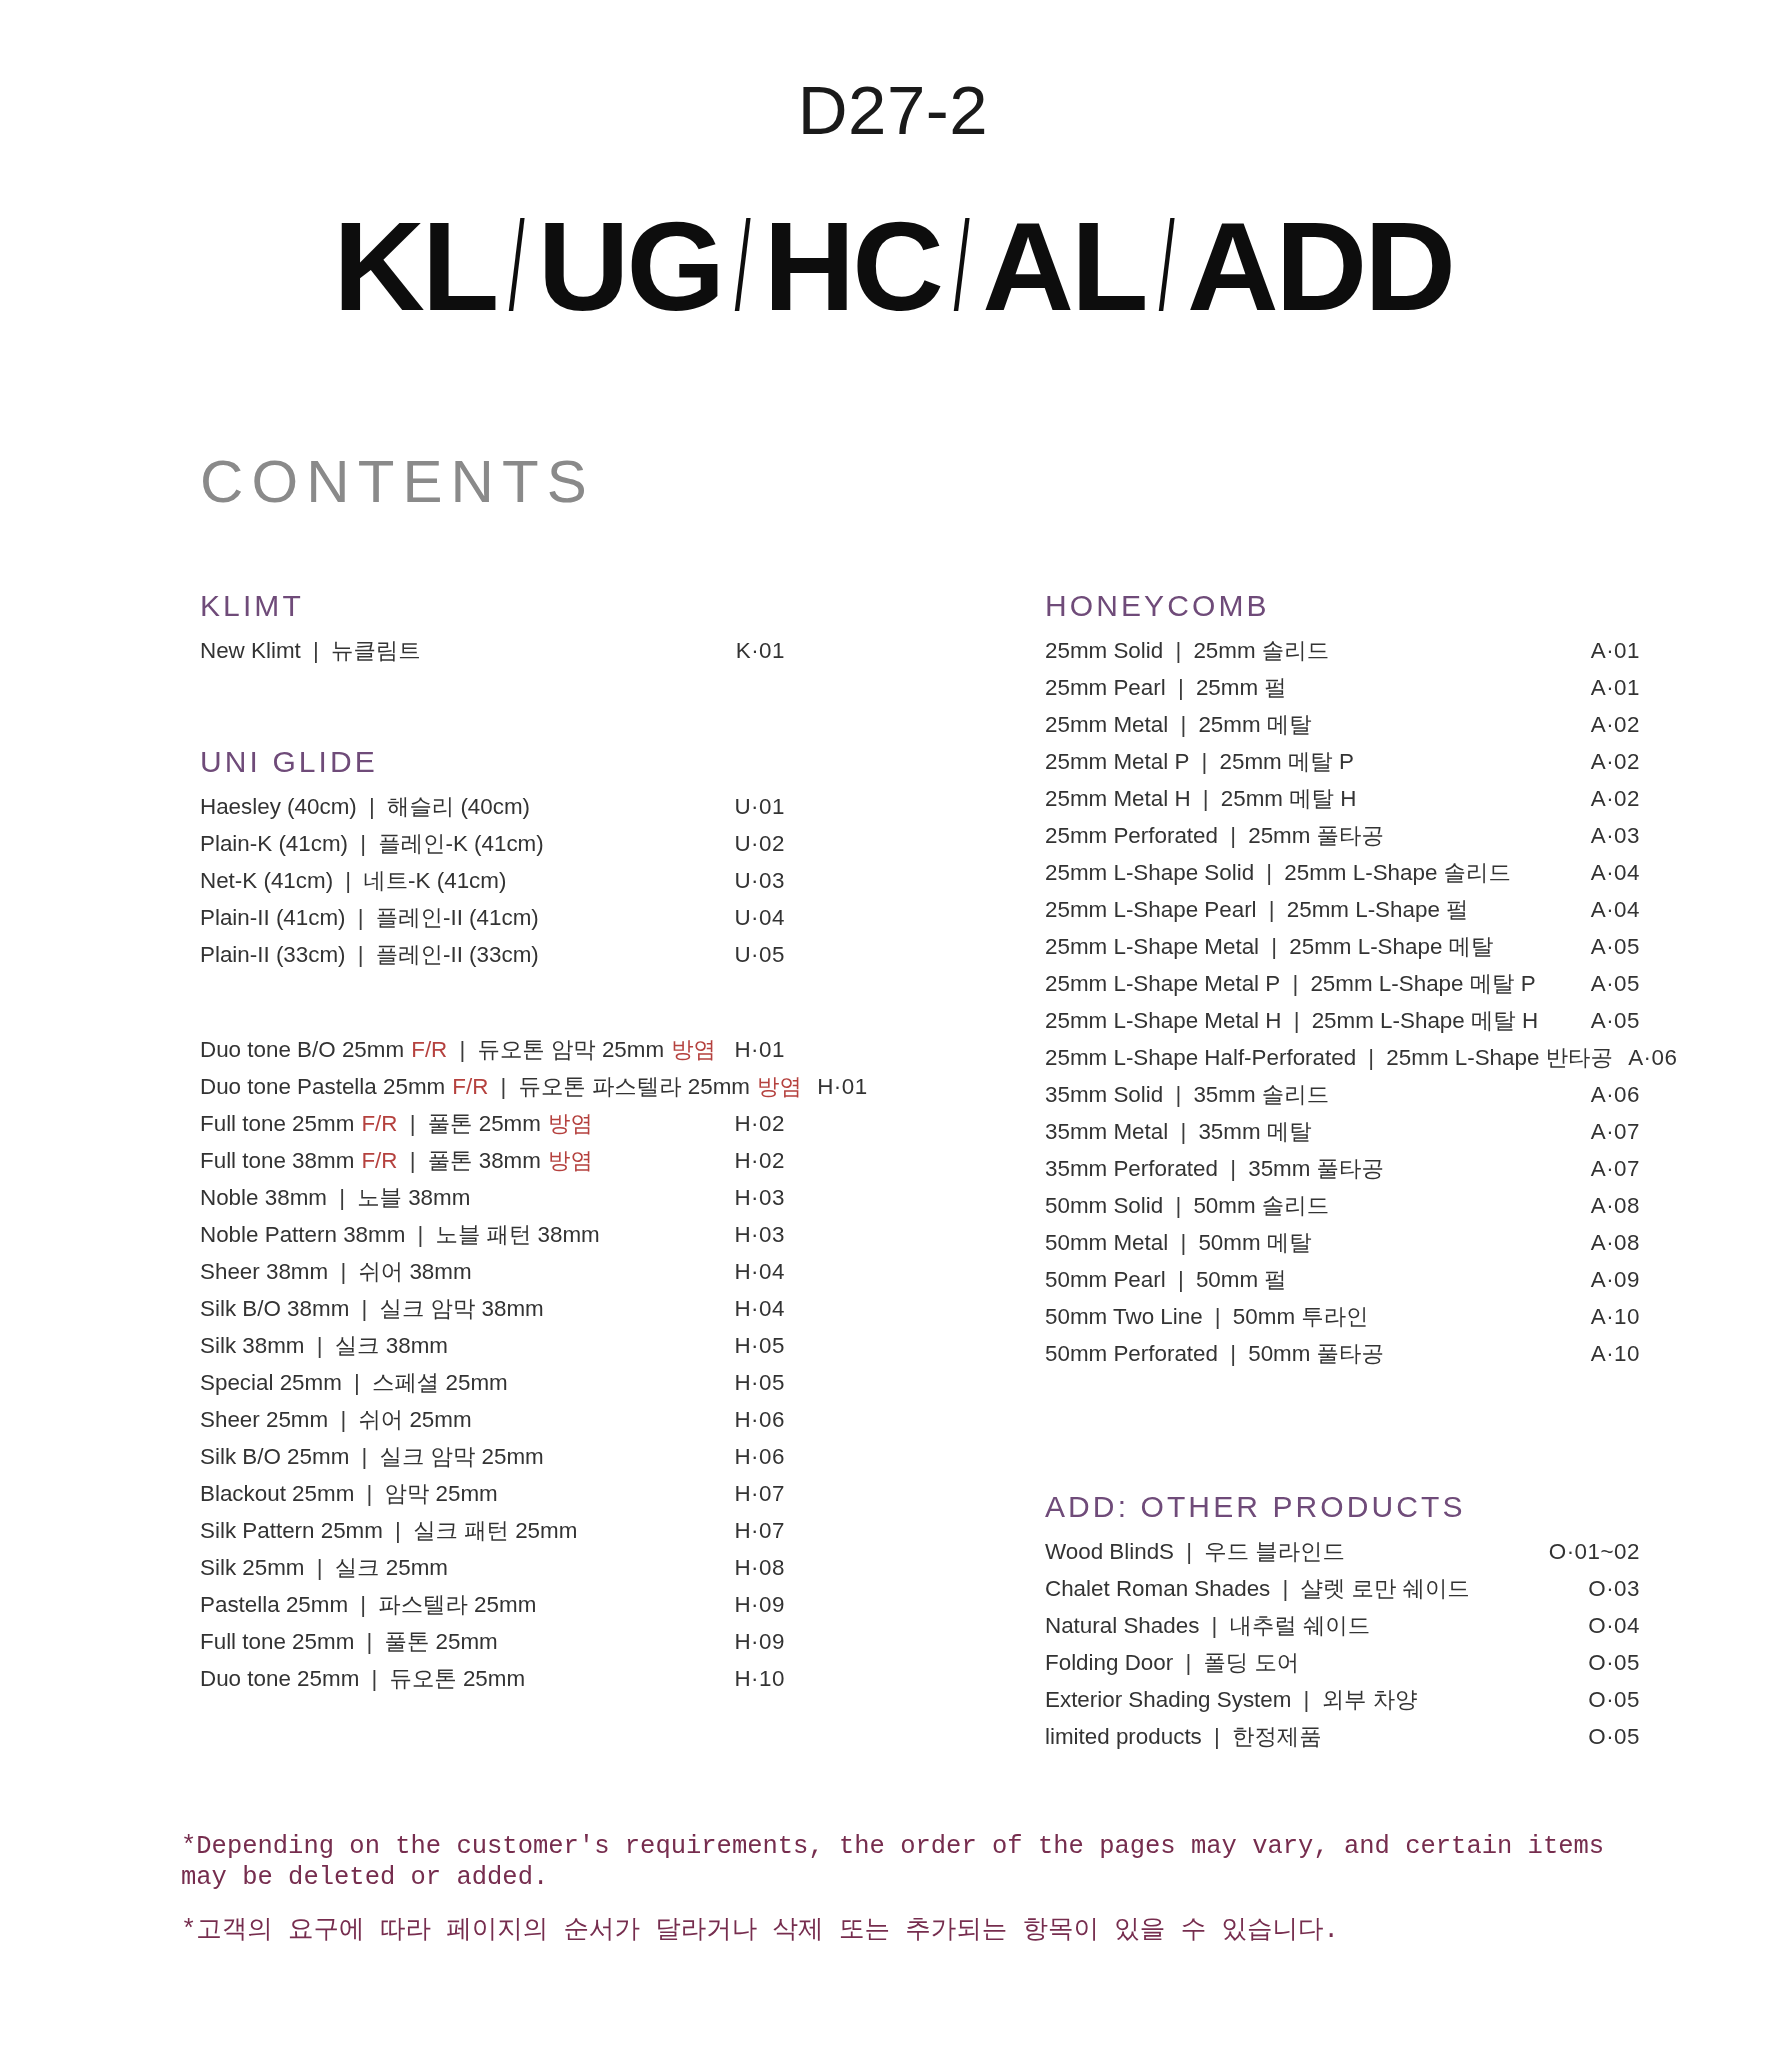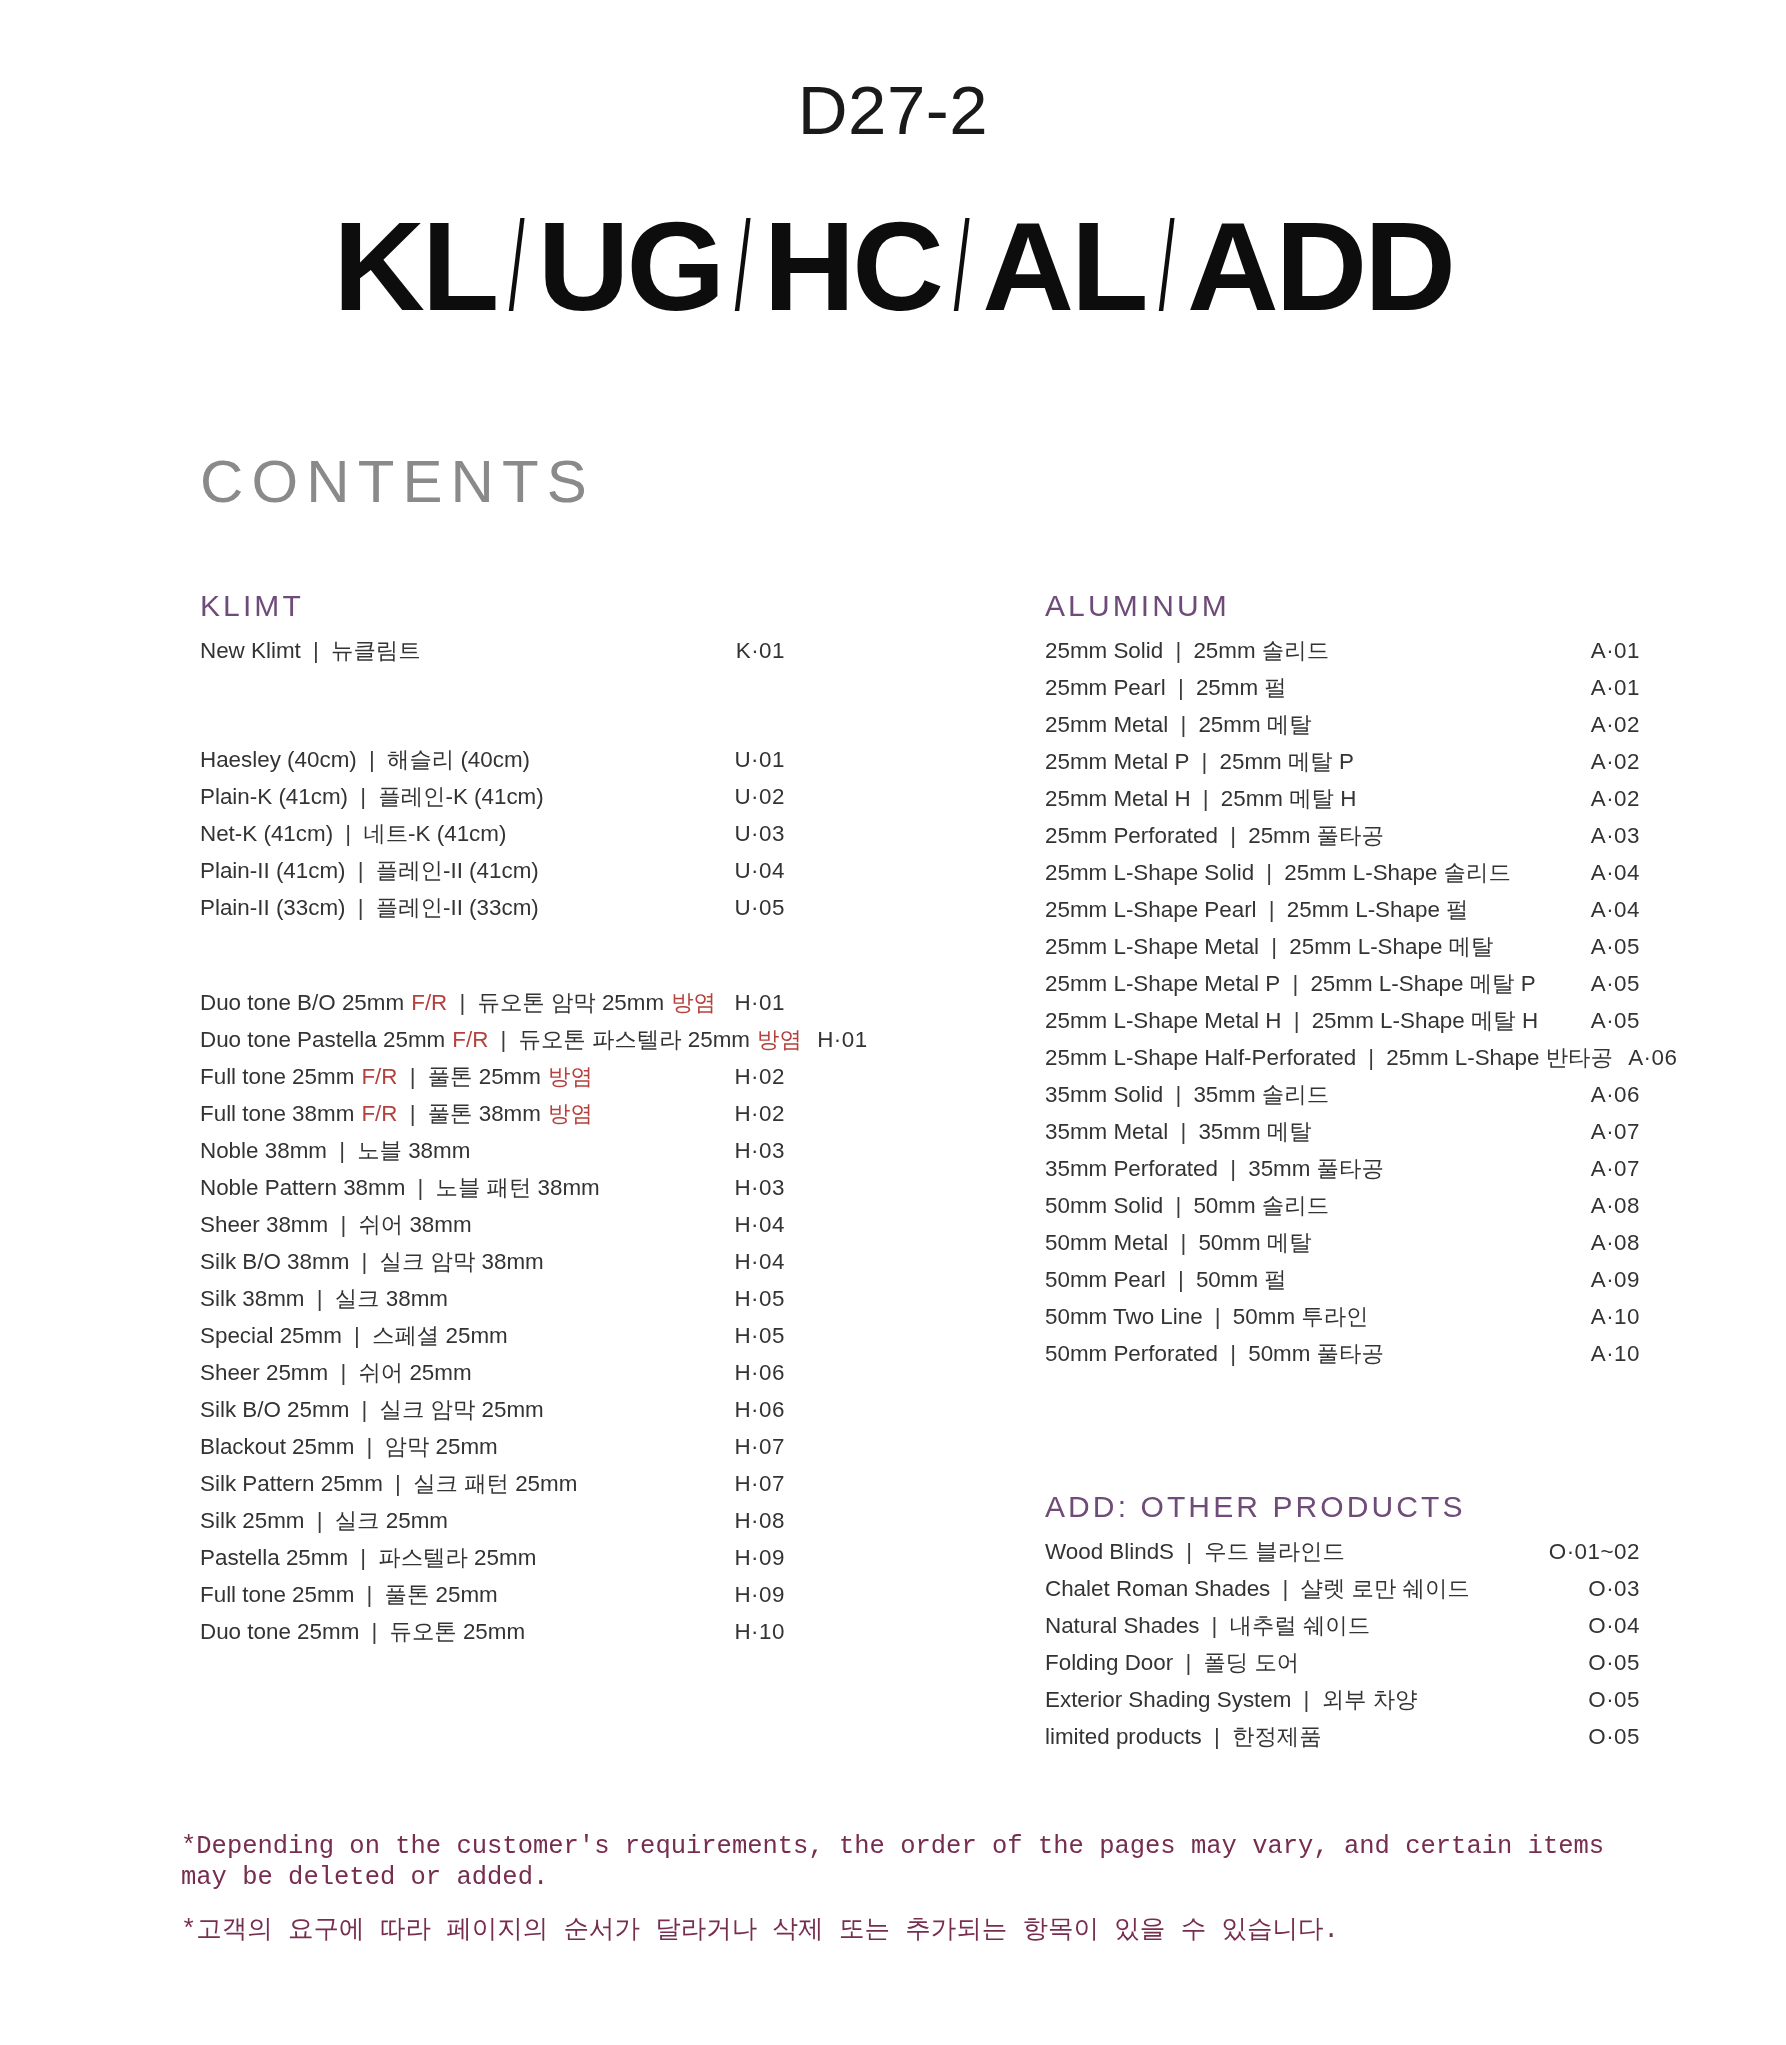--- a/index.html
+++ b/index.html
@@ -65,20 +65,21 @@
       <div class="row">
         <span class="label">
           <span class="en">New Klimt</span>
           <span class="sep">|</span>
           <span class="ko">뉴클림트</span>
         </span>
         <span class="pagenum">K·01</span>
       </div>
     </section>
     <section class="sec" style="margin-top: 72px;">
+      <h2 class="sec-h">UNI GLIDE</h2>
       <div class="row">
         <span class="label">
           <span class="en">Haesley (40cm)</span>
           <span class="sep">|</span>
           <span class="ko">해슬리 (40cm)</span>
         </span>
         <span class="pagenum">U·01</span>
       </div>
       <div class="row">
         <span class="label">
@@ -263,21 +264,21 @@
           <span class="en">Duo tone 25mm</span>
           <span class="sep">|</span>
           <span class="ko">듀오톤 25mm</span>
         </span>
         <span class="pagenum">H·10</span>
       </div>
     </section>
   </div>
 <div class="col col-right">
     <section class="sec" style="margin-top: 10.2px;">
-      <h2 class="sec-h">ALUMINUM</h2>
+      <h2 class="sec-h">HONEYCOMB</h2>
       <div class="row">
         <span class="label">
           <span class="en">25mm Solid</span>
           <span class="sep">|</span>
           <span class="ko">25mm 솔리드</span>
         </span>
         <span class="pagenum">A·01</span>
       </div>
       <div class="row">
         <span class="label">

